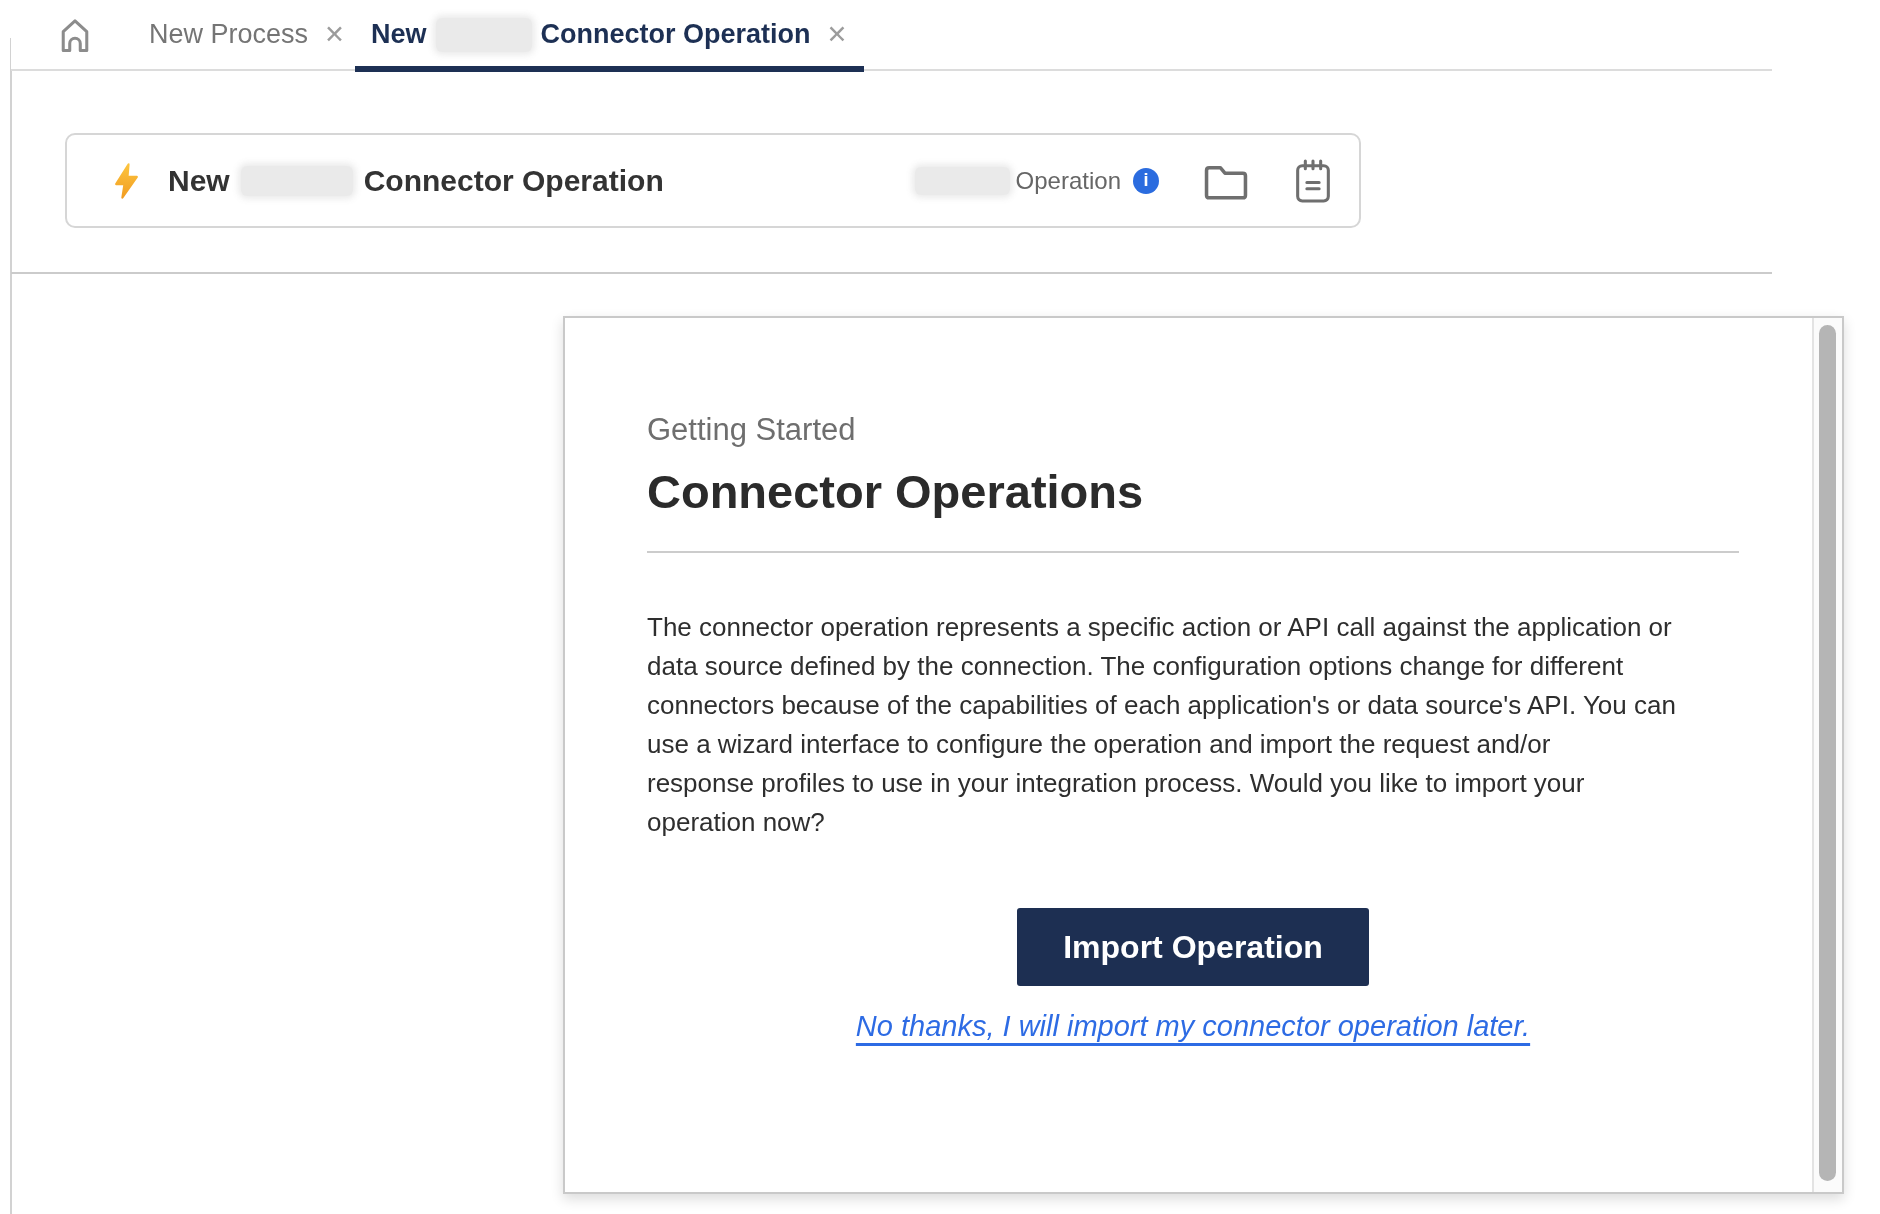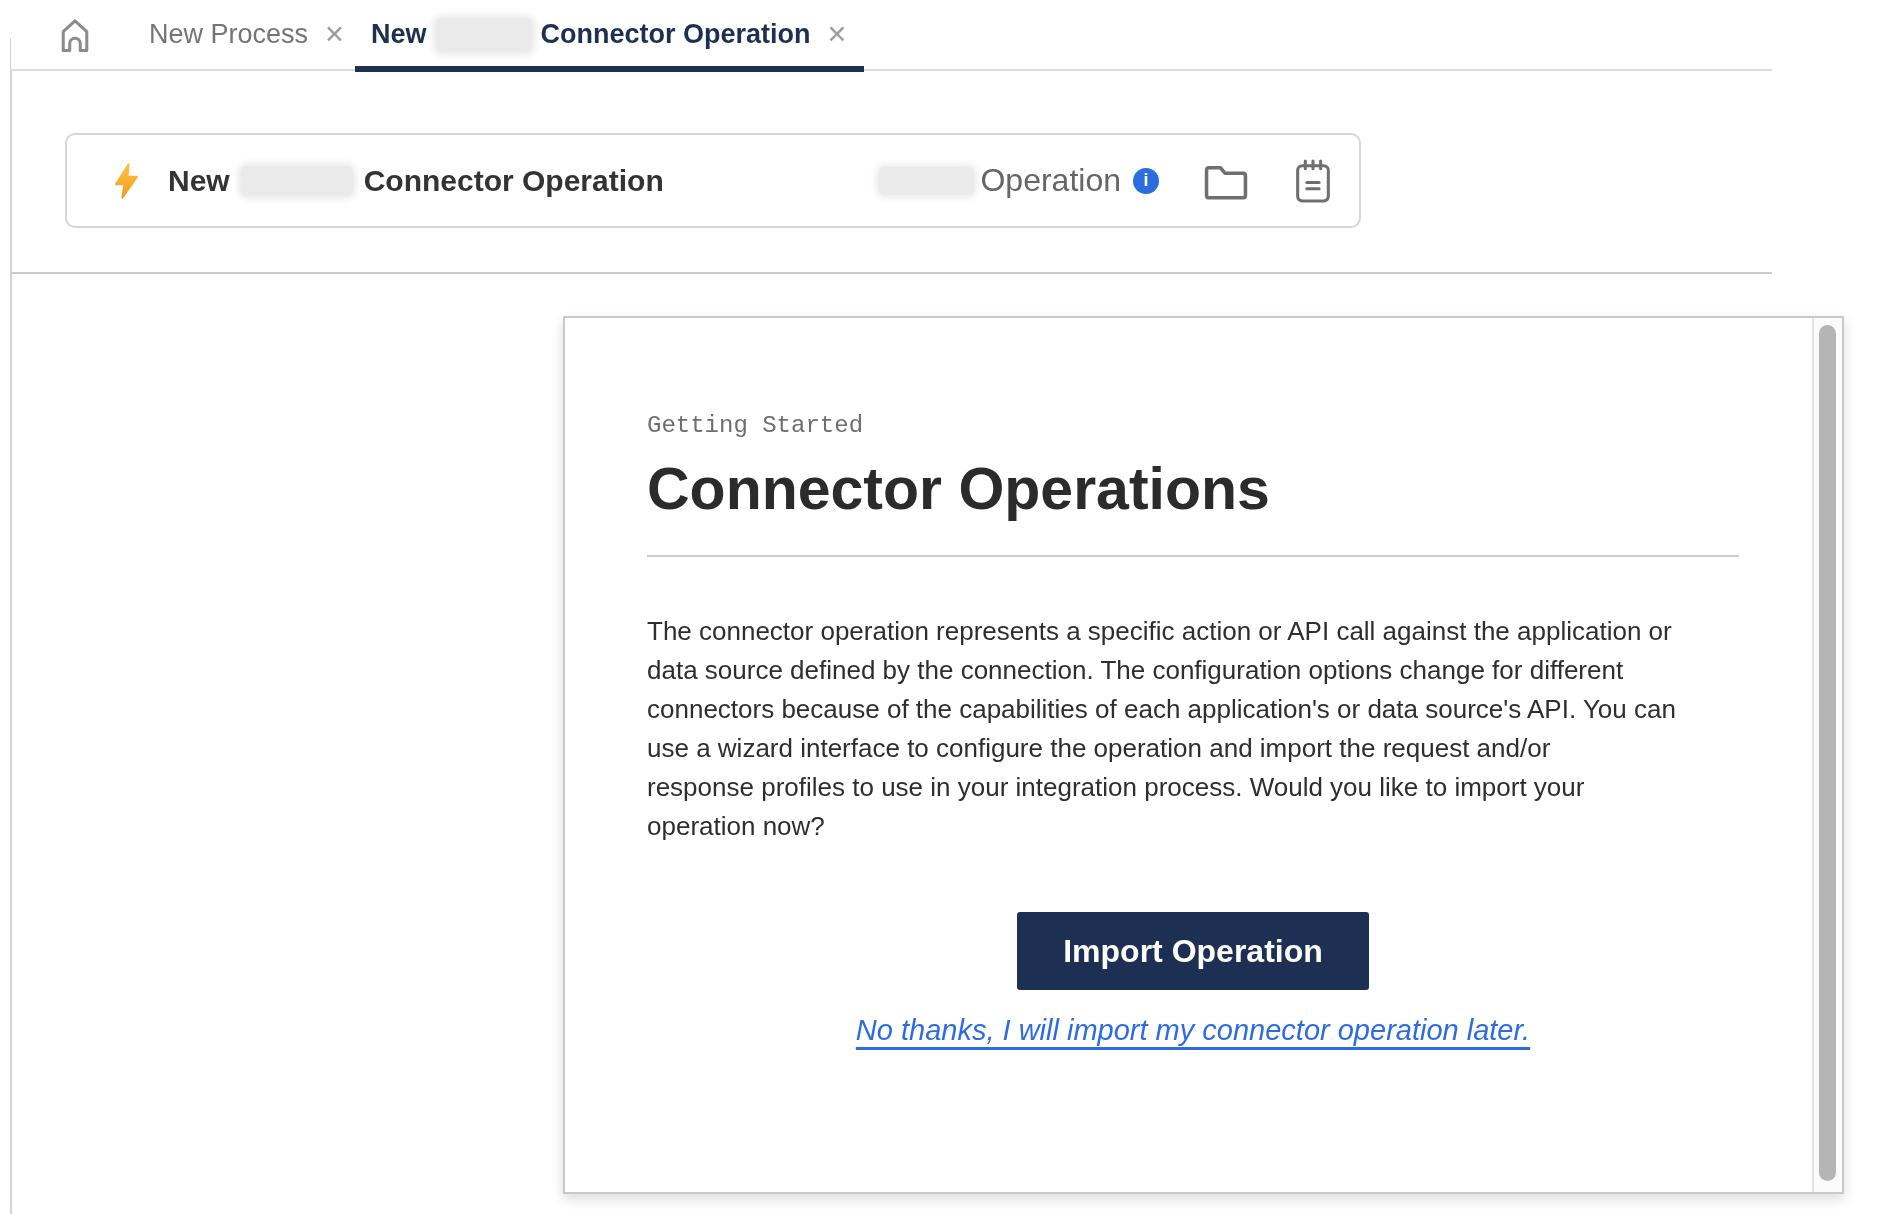--- a/index.html
+++ b/index.html
@@ -29,41 +29,41 @@
   .redact-title { width:112px; height:30px; margin:0 11px; }
   .redact-type { width:95px; height:28px; }
 
   
   .opcard { position:absolute; left:65px; top:133px; width:1296px; height:95px;
     border:2px solid #d6d6d6; border-radius:10px; background:#fff;
     display:flex; align-items:center; padding:0 26px 0 46px; }
   .opcard-title { display:flex; align-items:center; margin-left:28px;
     font-size:30px; font-weight:bold; color:#333; }
   .opcard-right { margin-left:auto; display:flex; align-items:center; }
-  .type-label { margin-left:6px; font-size:32px; color:#666; }
+  .type-label { margin-left:6px; font-size:24px; color:#666; }
   .info-badge { margin-left:12px; width:26px; height:26px; border-radius:50%;
     background:#2b6cdf; color:#fff; font-size:18px; font-weight:bold;
     display:flex; align-items:center; justify-content:center; cursor:pointer; }
   .icon-btn { display:flex; align-items:center; justify-content:center; cursor:pointer; }
   .folder-wrap { margin-left:44px; }
   .notes-wrap { margin-left:44px; }
 
   
   .divider2 { position:absolute; left:11px; right:0; top:272px; height:2px; background:#cbcbcb; }
 
   
   .dialog { position:absolute; left:563px; top:316px; width:1281px; height:878px;
     background:#fff; border:2px solid #c9c9c9; box-shadow:0 5px 12px rgba(0,0,0,0.14); }
   .dialog-scrollbar { position:absolute; top:0; right:0; bottom:0; width:30px;
     background:#fbfbfb; border-left:2px solid #e3e3e3; cursor:pointer; }
   .scroll-thumb { position:absolute; top:7px; left:5px; width:17px; height:856px;
     border-radius:9px; background:#b5b5b5; cursor:grab; }
   .dialog-content { position:absolute; left:82px; top:94px; width:1092px; }
-  .kicker { font-size:24px; color:#6e6e6e;font-family:Liberation Mono, monospace; }
-  .dialog-title { margin-top:16px; font-size:59px; font-weight:bold; color:#2b2b2b; }
+  .kicker { font-size:31px; color:#6e6e6e; }
+  .dialog-title { margin-top:16px; font-size:47px; font-weight:bold; color:#2b2b2b; }
   .title-divider { margin-top:32px; width:100%; height:2px; background:#cccccc; border:none; }
   .body-text { margin-top:55px; font-size:26px; line-height:39px; color:#2e2e2e; white-space:pre; }
   .actions { margin-top:66px; width:1092px; text-align:center; }
   .import-btn { height:78px; padding:0 46px; background:#1d2f52; color:#ffffff;
     border:none; border-radius:3px; font-size:32px; font-weight:bold;
     font-family:inherit; cursor:pointer; }
   .skip-row { margin-top:24px; text-align:center; }
   .skip-link { font-size:29px; font-weight:normal; font-style:italic; color:#2d6be4;
     text-decoration:underline; text-decoration-thickness:2.5px; text-underline-offset:7px; cursor:pointer; }
 

